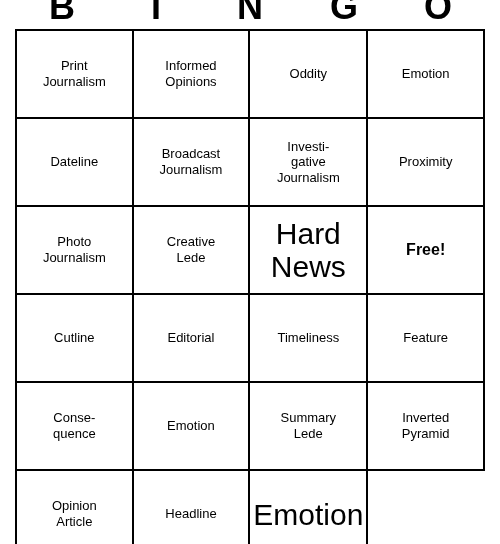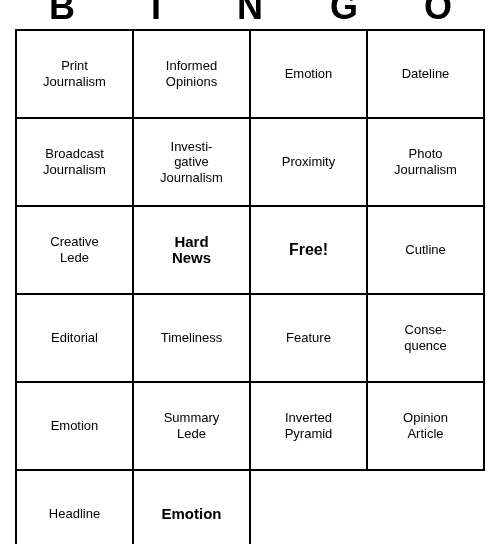--- a/index.html
+++ b/index.html
@@ -39,22 +39,22 @@
       min-height: 88px;
       display: flex;
       align-items: center;
       justify-content: center;
       text-align: center;
       padding: 4px 3px;
       font-size: 13px;
       line-height: 1.2;
     }
     .bingo-cell.large-text {
-      font-size: 15px;
-      font-weight: bold;
+      font-size: 30px;
+      font-weight: normal;
       line-height: 1.1;
     }
     .bingo-cell.free-cell {
       font-size: 16px;
       font-weight: bold;
     }
   </style>
 </head>
 <body>
 
@@ -62,20 +62,21 @@
   <div class="bingo-header">
   <div class="bingo-header-cell">B</div>
       <div class="bingo-header-cell">I</div>
       <div class="bingo-header-cell">N</div>
       <div class="bingo-header-cell">G</div>
       <div class="bingo-header-cell">O</div>
     </div>
   <div class="bingo-grid">
   <div class="bingo-cell">Print<br>Journalism</div>
       <div class="bingo-cell">Informed<br>Opinions</div>
+      <div class="bingo-cell">Oddity</div>
       <div class="bingo-cell">Emotion</div>
       <div class="bingo-cell">Dateline</div>
       <div class="bingo-cell">Broadcast<br>Journalism</div>
       <div class="bingo-cell">Investi-<br>gative<br>Journalism</div>
       <div class="bingo-cell">Proximity</div>
       <div class="bingo-cell">Photo<br>Journalism</div>
       <div class="bingo-cell">Creative<br>Lede</div>
       <div class="bingo-cell large-text">Hard<br>News</div>
       <div class="bingo-cell free-cell">Free!</div>
       <div class="bingo-cell">Cutline</div>

